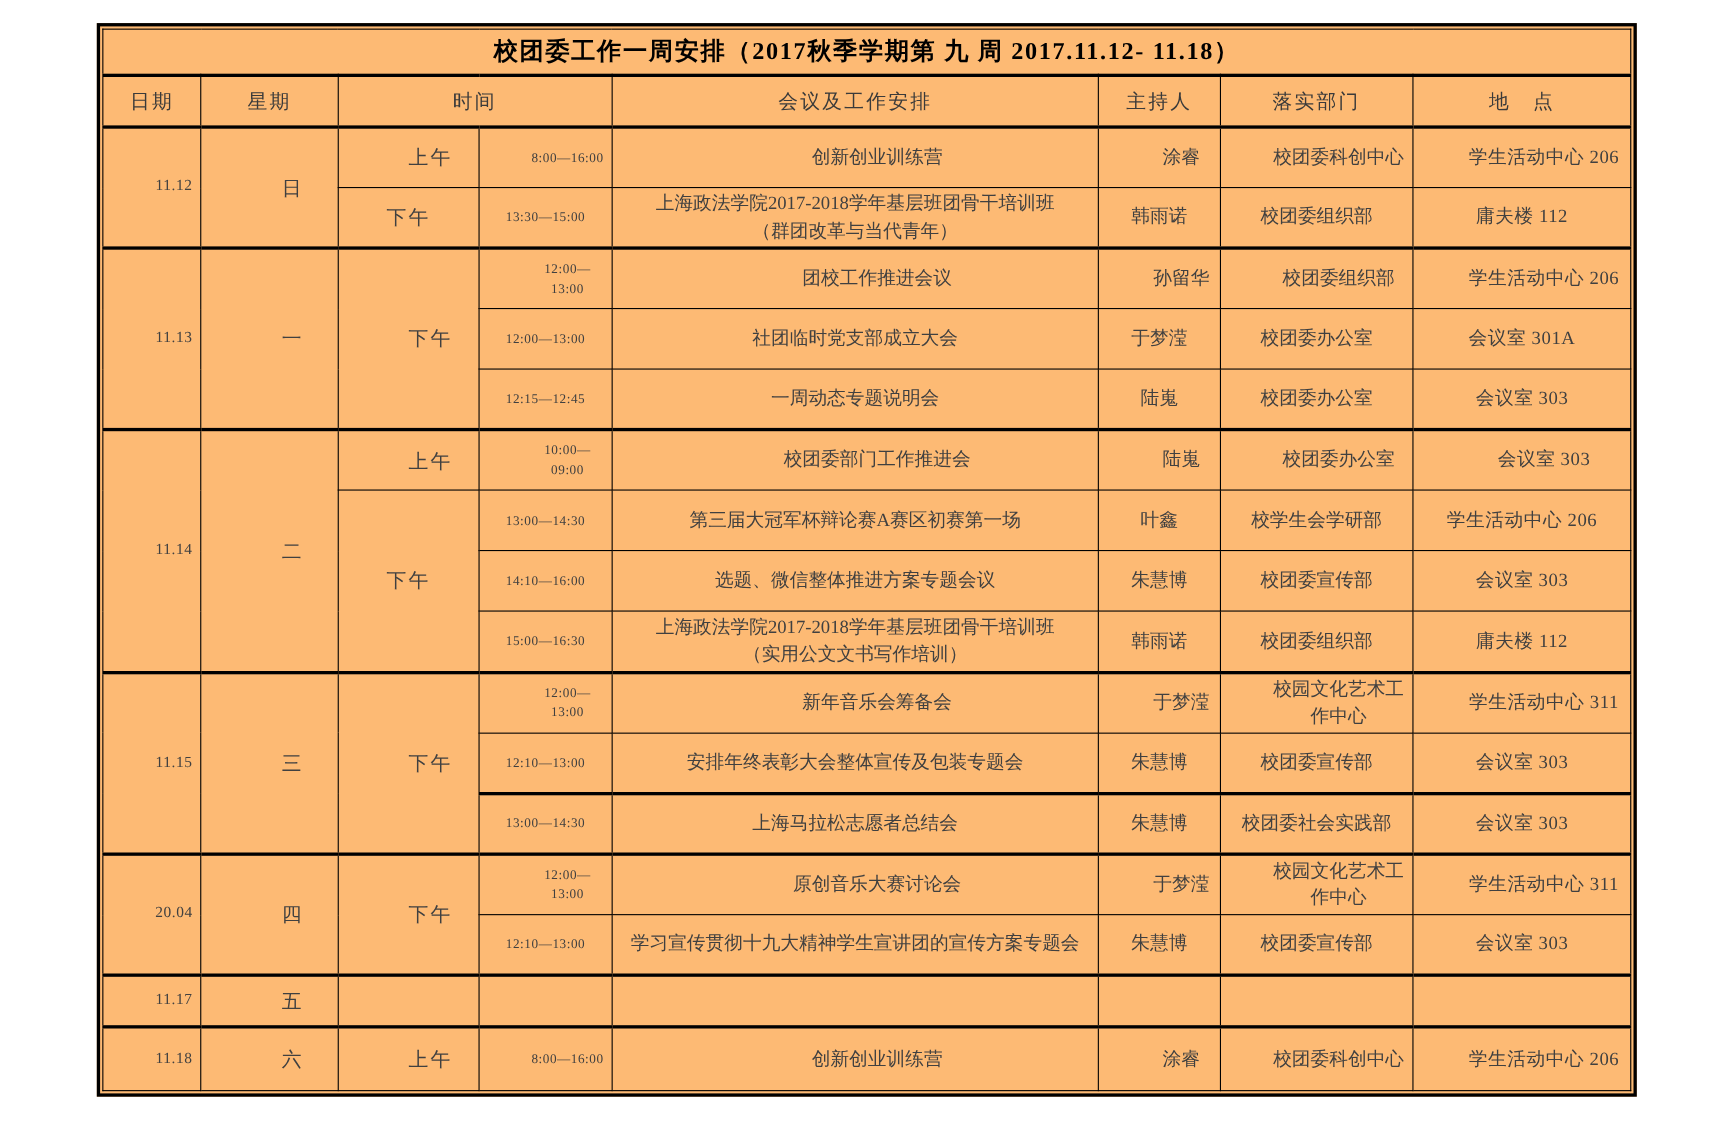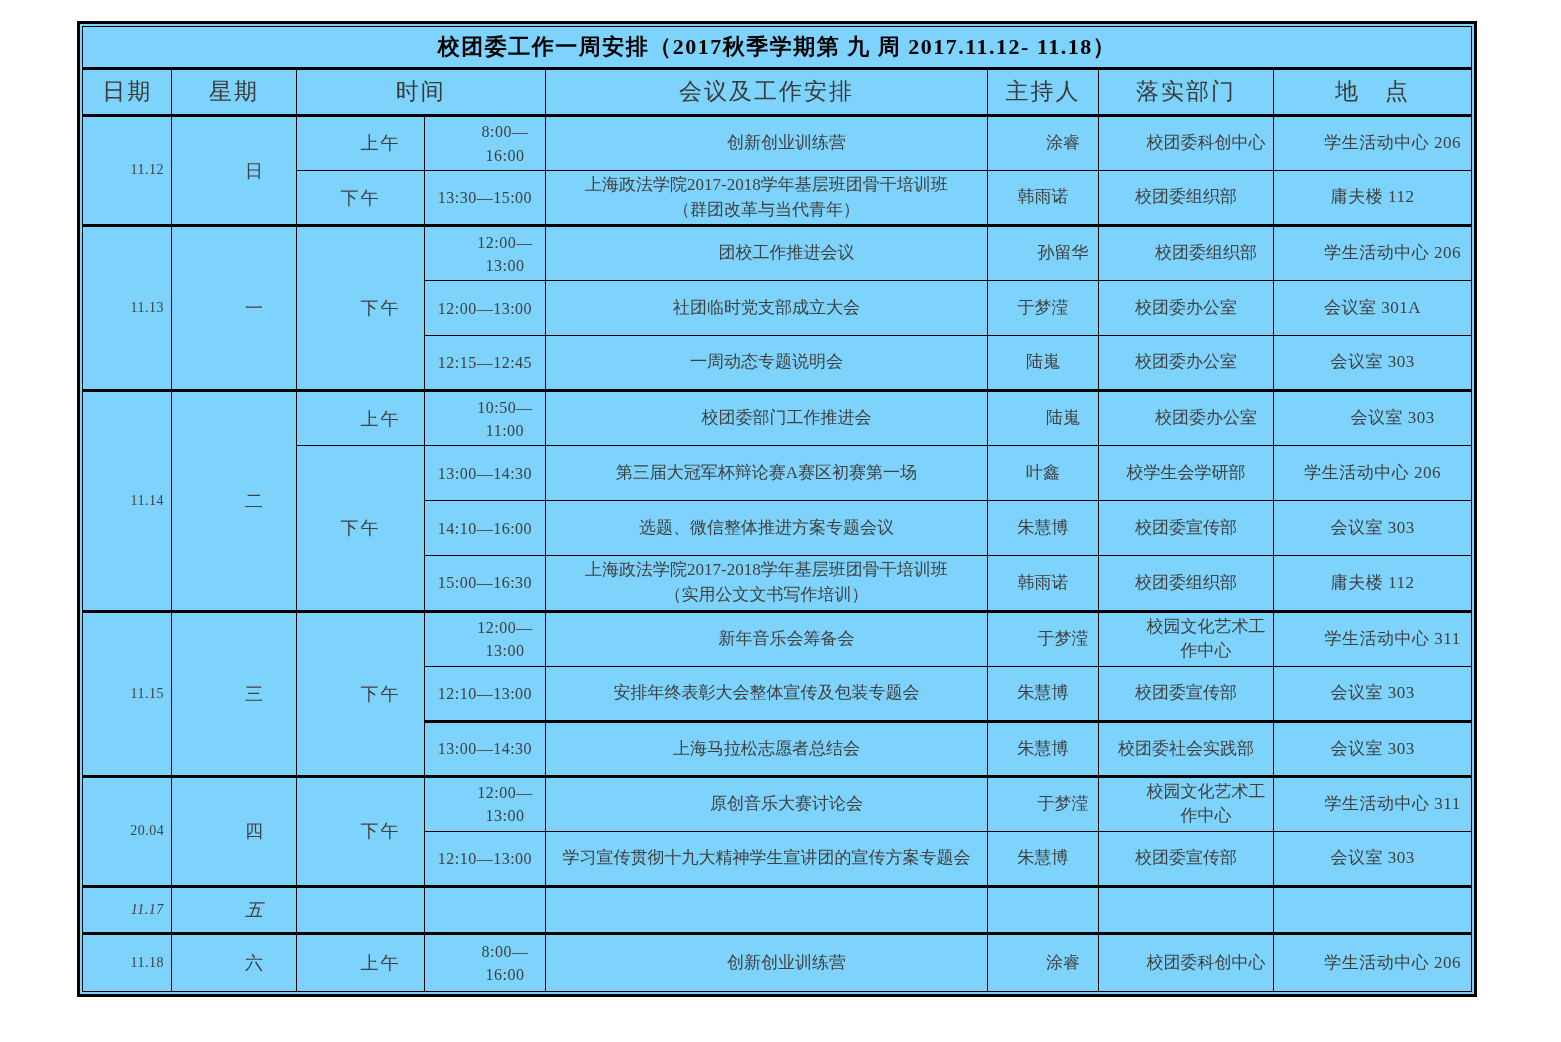--- a/index.html
+++ b/index.html
@@ -5,25 +5,25 @@
   html, body {
     margin: 0;
     padding: 0;
     background: #ffffff;
     width: 1561px;
     height: 1042px;
     font-family: "Liberation Serif", "DejaVu Serif", serif;
   }
   .doc-wrap {
     position: absolute;
-    left: 77px;
+    left: 88px;
     top: 21px;
     border: 3px solid #000;
     padding: 2px;
-    background: #7dd3fc;
+    background: #fdba74;
   }
   table.schedule {
     border-collapse: collapse;
     table-layout: fixed;
     width: 1390px;
     border: 1px solid #000;
   }
   td {
     border: 1px solid #000;
     text-align: center;
@@ -39,34 +39,34 @@
     border-bottom: 3px solid #000;
     font-weight: bold;
     color: #000;
     font-size: 22px;
     height: 36px;
     letter-spacing: 1.5px;
     padding: 2px 0;
   }
   tr.head-row td {
     height: 40px;
-    font-size: 23px;
+    font-size: 18px;
     color: #3a3a3a;
     border-bottom: 2px solid #000;
     letter-spacing: 2px;
   }
   tbody tr { height: 55px; }
-  tbody tr.g5 { height: 47px; font-style: italic; }
+  tbody tr.g5 { height: 47px; }
   tbody tr.g6 { height: 58px; }
   tr.group-start td { border-top: 3px solid #000; padding-left: 44px; }
   td.thick-top { border-top: 3px solid #000; }
   td.date-cell { font-size: 14px; letter-spacing: 0.5px; }
   td.weekday-cell { font-size: 18px; }
   td.period-cell { font-size: 18px; letter-spacing: 2px; }
-  td.time-cell { font-size: 16px; letter-spacing: 0.5px; }
+  td.time-cell { font-size: 12px; letter-spacing: 0.5px; }
   td.event-cell { white-space: pre-line; }
   td.place-cell { letter-spacing: 0.5px; }
 </style>
 </head>
 <body>
 
 <div class="doc-wrap">
   <table class="schedule">
     <colgroup>
       <col style="width:89px">
@@ -133,21 +133,21 @@
           <td class="time-cell">12:15—12:45</td>
           <td class="event-cell">一周动态专题说明会</td>
           <td class="host-cell">陆嵬</td>
           <td class="dept-cell">校团委办公室</td>
           <td class="place-cell">会议室 303</td>
         </tr>
         <tr class="body-row g2 group-start">
           <td rowspan="4" class="date-cell">11.14</td>
           <td rowspan="4" class="weekday-cell">二</td>
           <td class="period-cell">上午</td>
-          <td class="time-cell">10:50—11:00</td>
+          <td class="time-cell">10:00—09:00</td>
           <td class="event-cell">校团委部门工作推进会</td>
           <td class="host-cell">陆嵬</td>
           <td class="dept-cell">校团委办公室</td>
           <td class="place-cell">会议室 303</td>
         </tr>
         <tr class="body-row g2">
           <td rowspan="3" class="period-cell">下午</td>
           <td class="time-cell">13:00—14:30</td>
           <td class="event-cell">第三届大冠军杯辩论赛A赛区初赛第一场</td>
           <td class="host-cell">叶鑫</td>

